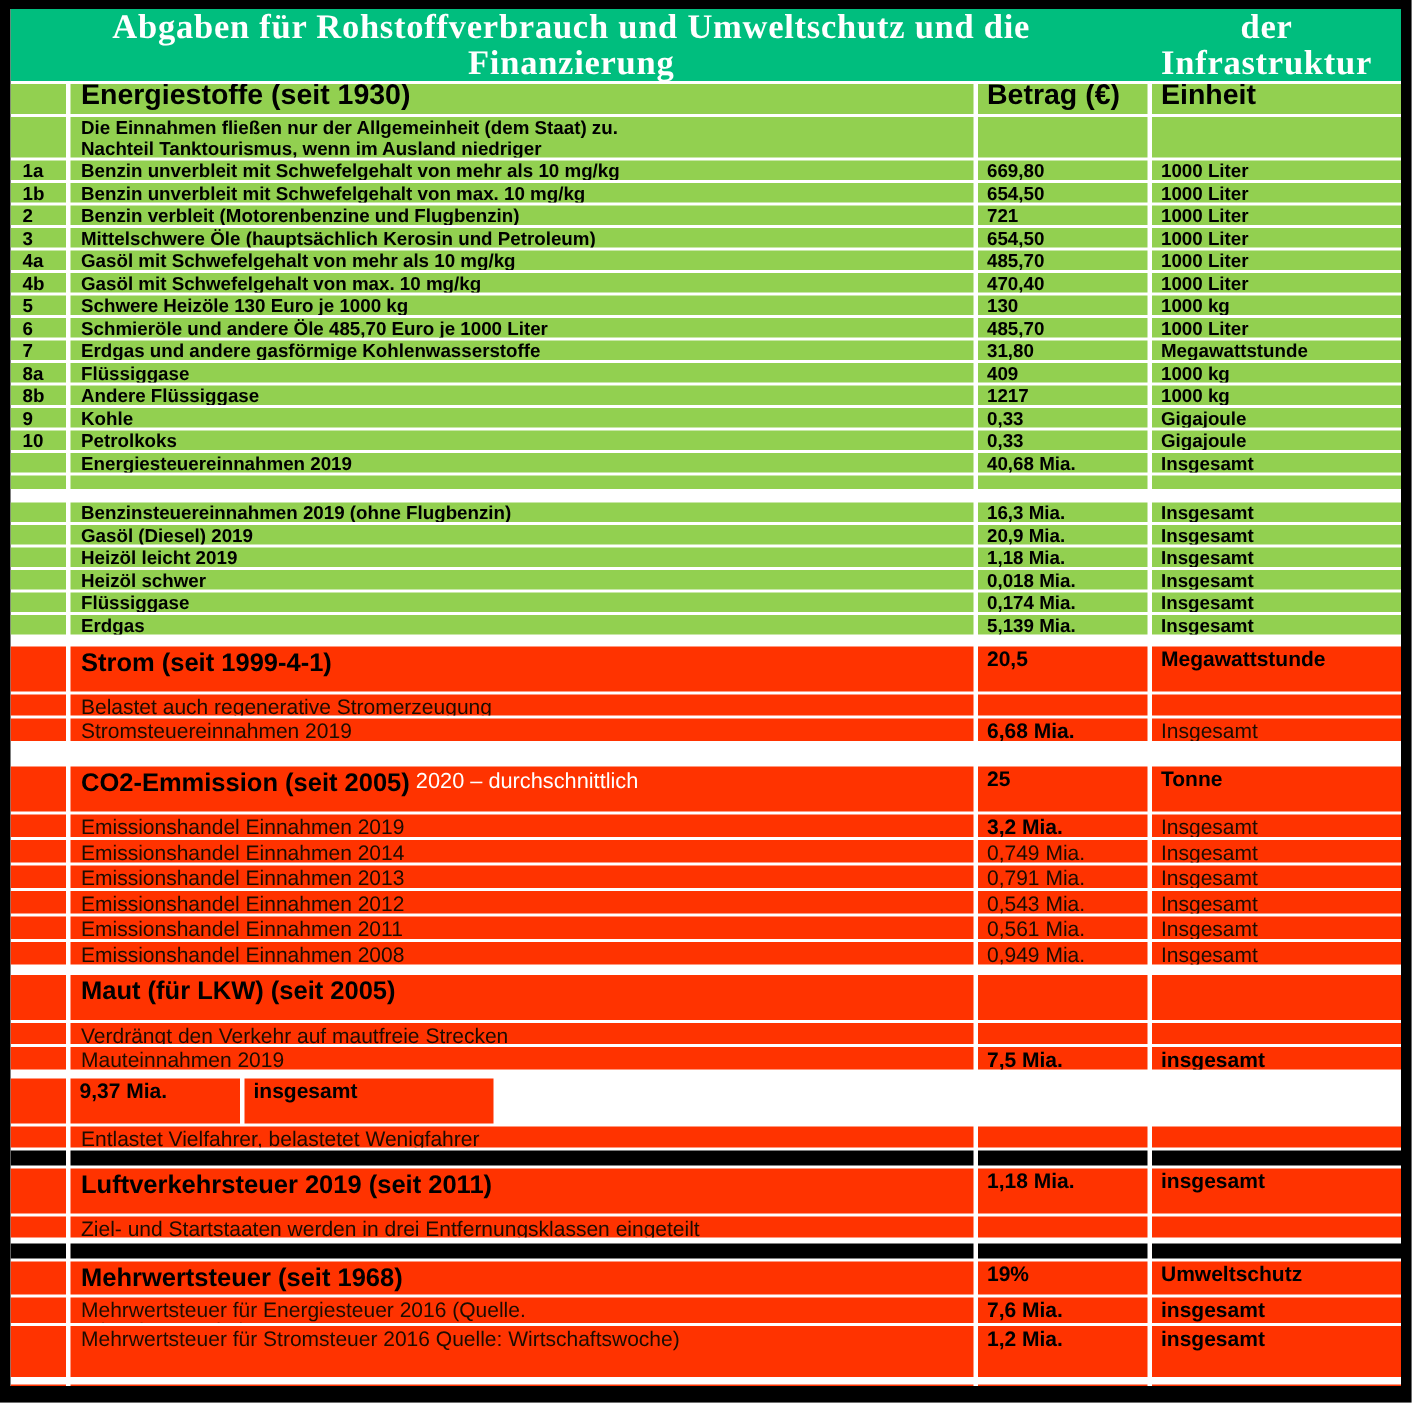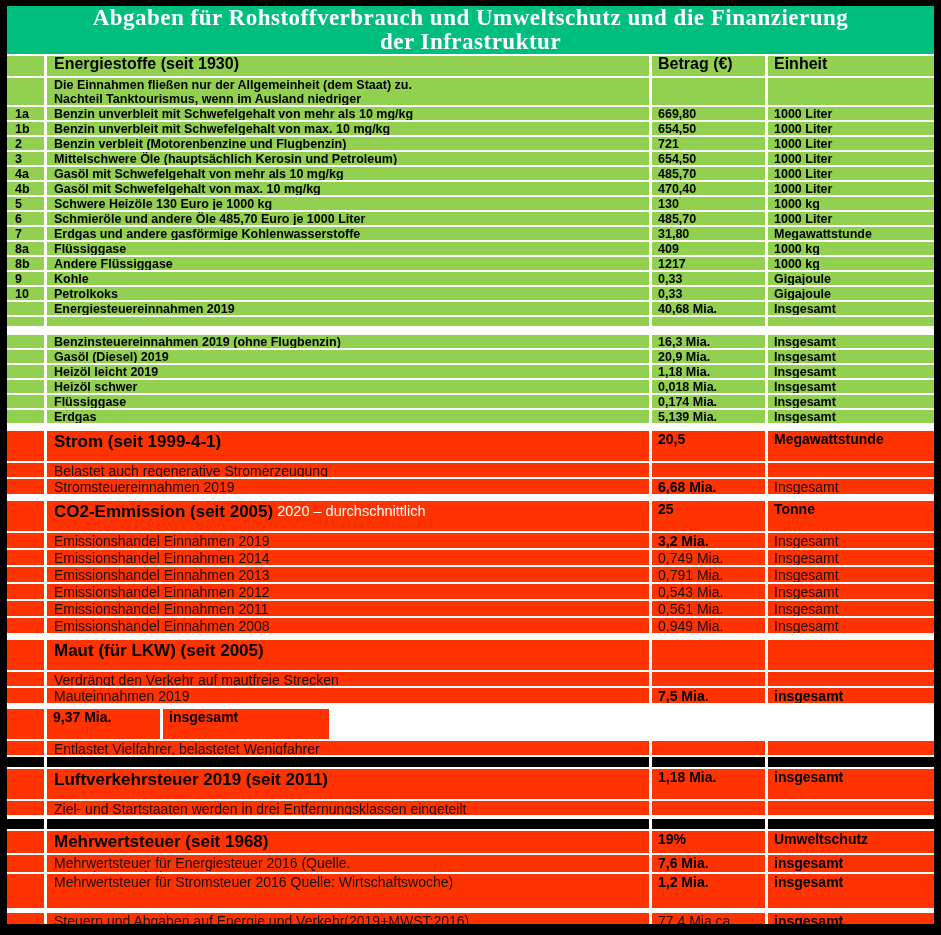--- a/index.html
+++ b/index.html
@@ -19,48 +19,48 @@
     position:relative;width:941px;height:935px;box-sizing:border-box;
     background:var(--grid);
     border:7px solid var(--frame);
     border-top-width:6px;border-bottom-width:11px;
     overflow:hidden;
   }
   .title-band{
     height:48px;background:var(--teal);color:#fff;
     font-family:"Liberation Serif","DejaVu Serif",serif;
     font-weight:bold;text-align:center;
-    display:flex;flex-direction:column;justify-content:center;
+    display:flex;justify-content:center;
     font-size:23px;line-height:24px;letter-spacing:.5px;
   }
   .tbl{display:flex;flex-direction:column;}
   .sec{display:flex;flex-direction:column;gap:2px;}
   .sec-0{margin-top:2px;}
   .sec-1{margin-top:8px;}
-  .sec-2{margin-top:7px;}
+  .sec-2{margin-top:17px;}
   .sec-3{margin-top:7px;}
   .sec-4{margin-top:6px;}
   .sec-5{margin-top:2px;}
   .sec-6{margin-top:2px;}
   .sec-7{margin-top:4px;}
   .sec-8{margin-top:2px;}
   .sec-9{margin-top:5px;}
   .row{display:flex;gap:3px;}
   .cell{
     display:flex;align-items:flex-start;
     box-sizing:border-box;padding-top:1px;overflow:hidden;
   }
   .c-num{width:37px;padding-left:8px;flex:none;}
   .c-desc{flex:1;padding-left:7px;white-space:pre-line;}
   .c-val{width:113px;padding-left:6px;flex:none;}
   .c-unit{width:166px;padding-left:6px;flex:none;}
   
   .green .cell{background:var(--green);color:#000;font-weight:bold;font-size:12.5px;line-height:13px;}
   .green .r-ch{height:20px;}
-  .green .r-ch .cell{font-size:16px;}
+  .green .r-ch .cell{font-size:19px;}
   .green .r-nt{height:27px;}
   .green .r-nt .cell{line-height:13.5px;}
   .green .r-dt{height:13px;}
   .green .r-em{height:9px;}
   
   .red .cell{background:var(--red);color:#1c0c00;font-size:14px;line-height:14px;}
   .red .r-hd{height:30px;}
   .red .r-hd .c-desc{font-size:17px;line-height:19px;font-weight:bold;color:#000;}
   .red .r-hd .c-val,.red .r-hd .c-unit{font-weight:bold;color:#000;}
   .red .r-nt{height:14px;}

